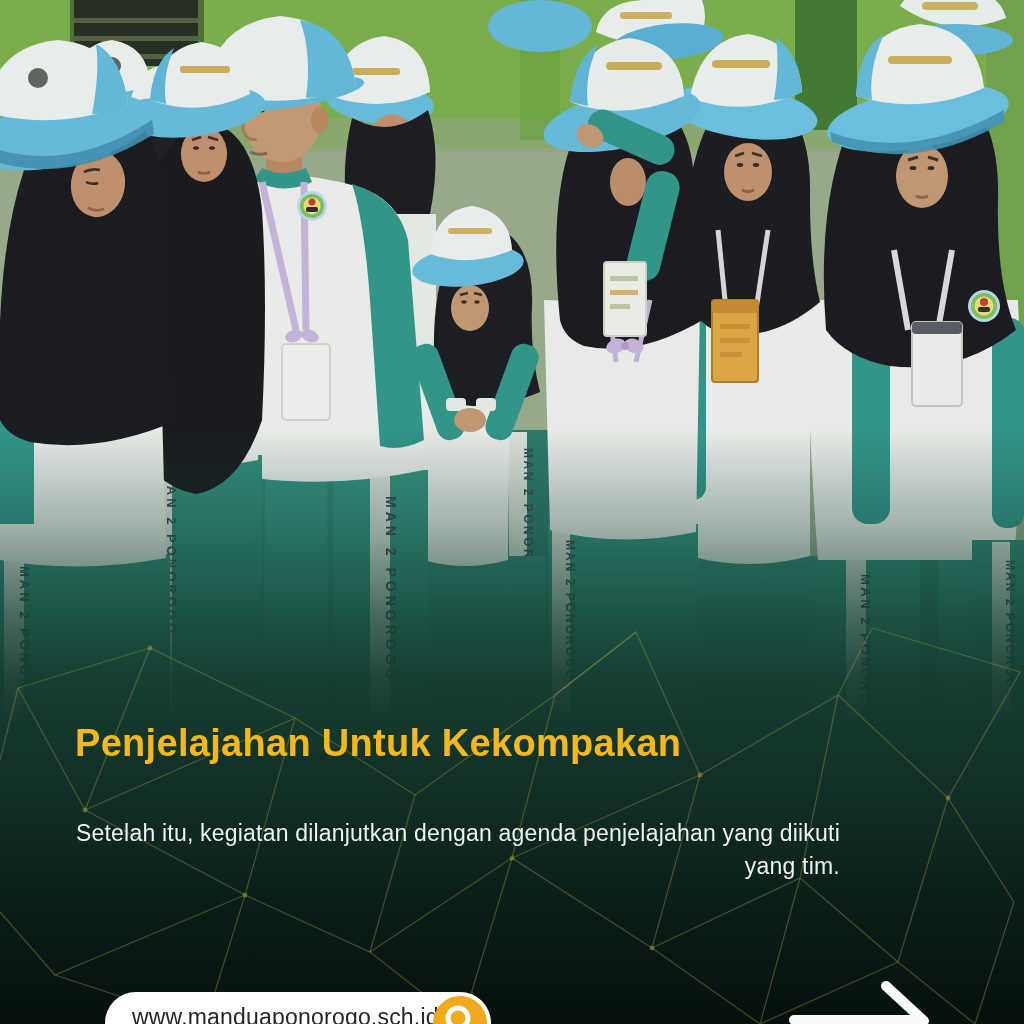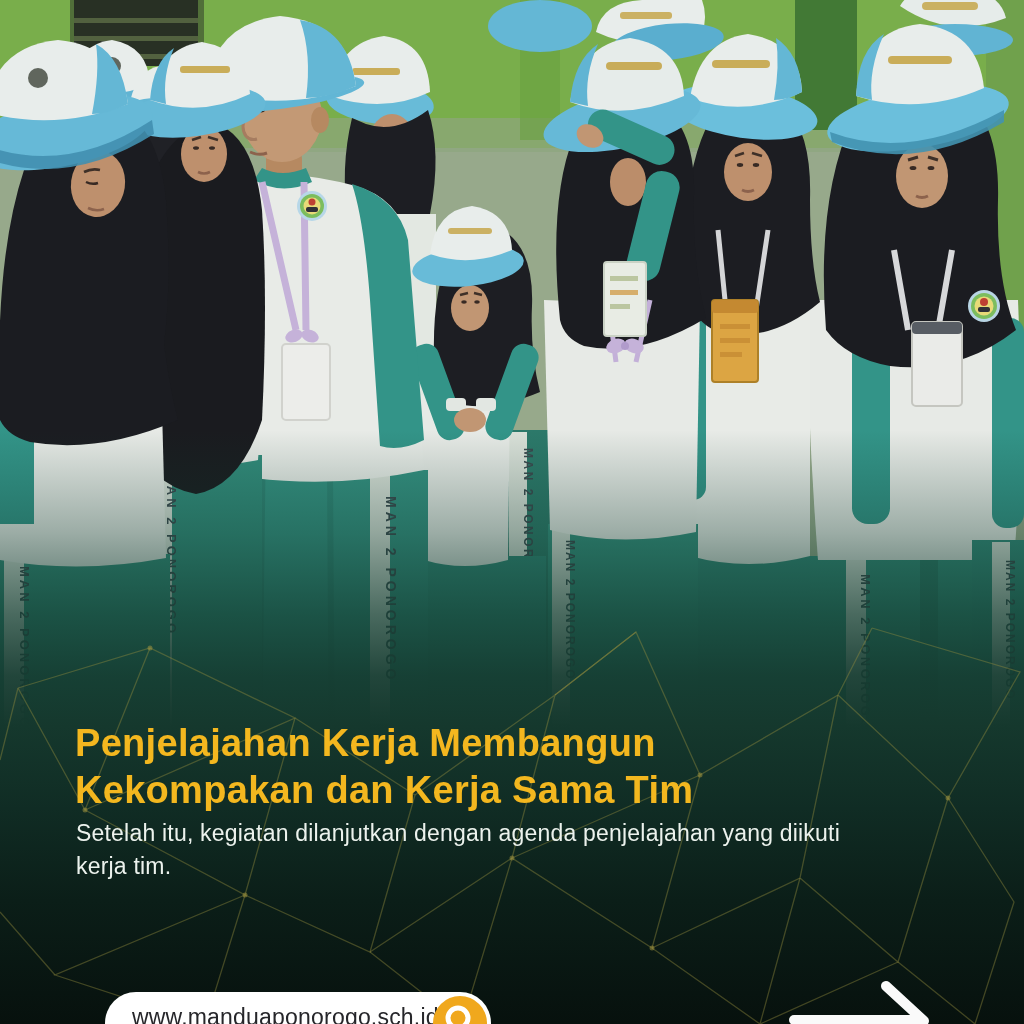--- a/index.html
+++ b/index.html
@@ -16,21 +16,21 @@
       rgb(21,56,45) 71%,
       rgb(16,44,36) 79%,
       rgb(11,30,24) 88%,
       rgb(8,20,16) 97%,
       rgb(7,17,13) 100%);}
   .mesh{position:absolute;left:0;top:600px;}
   .headline{position:absolute;left:75px;top:720px;margin:0;color:#F3B71F;
             font-size:38px;font-weight:700;line-height:1.24;letter-spacing:.3px;}
   .headline span{display:block;}
   .desc{position:absolute;left:76px;top:817px;margin:0;color:#ECF2ED;
-        font-size:23px;font-weight:400;line-height:33px;letter-spacing:.2px;}
+        font-size:23px;font-weight:400;line-height:33px;letter-spacing:.2px;text-align:right;}
   .desc span{display:block;}
   .pill{position:absolute;left:105px;top:992px;width:386px;height:62px;background:#ffffff;
         border-radius:31px;cursor:pointer;}
   .pill .url{position:absolute;left:27px;top:12px;font-size:23px;color:#26262A;letter-spacing:.2px;}
   .search-btn{position:absolute;right:4px;top:4px;width:54px;height:54px;border-radius:50%;
         background:#F0A81D;cursor:pointer;}
   .arrow-wrap{position:absolute;right:0;bottom:0;width:250px;height:80px;cursor:pointer;}
 </style>
 </head>
 <body>
@@ -301,27 +301,26 @@
         <circle cx="245" cy="895" r="2.5"></circle>
       <circle cx="512" cy="858" r="2.5"></circle>
         <circle cx="700" cy="775" r="2.5"></circle>
       <circle cx="948" cy="798" r="2.5"></circle>
         <circle cx="652" cy="948" r="2.5"></circle>
       <circle cx="85" cy="810" r="2.5"></circle>
     </g>
   </svg>
 
   <h1 class="headline">
-    <span>Penjelajahan Kerja Membangun</span>
-    <span>Kekompakan dan Kerja Sama Tim</span>
+    <span>Penjelajahan Untuk Kekompakan</span>
   </h1>
 
   <p class="desc">
     <span>Setelah itu, kegiatan dilanjutkan dengan agenda penjelajahan yang diikuti</span>
-    <span>kerja tim.</span>
+    <span>yang tim.</span>
   </p>
 
   <div class="pill">
     <span class="url">www.manduaponorogo.sch.id</span>
     <div class="search-btn">
       <svg width="54" height="54" viewBox="0 0 54 54">
         <circle cx="25" cy="22" r="10" fill="none" stroke="#ffffff" stroke-width="5"></circle>
         <line x1="32" y1="30" x2="40" y2="40" stroke="#ffffff" stroke-width="5" stroke-linecap="round"></line>
       </svg>
     </div>

